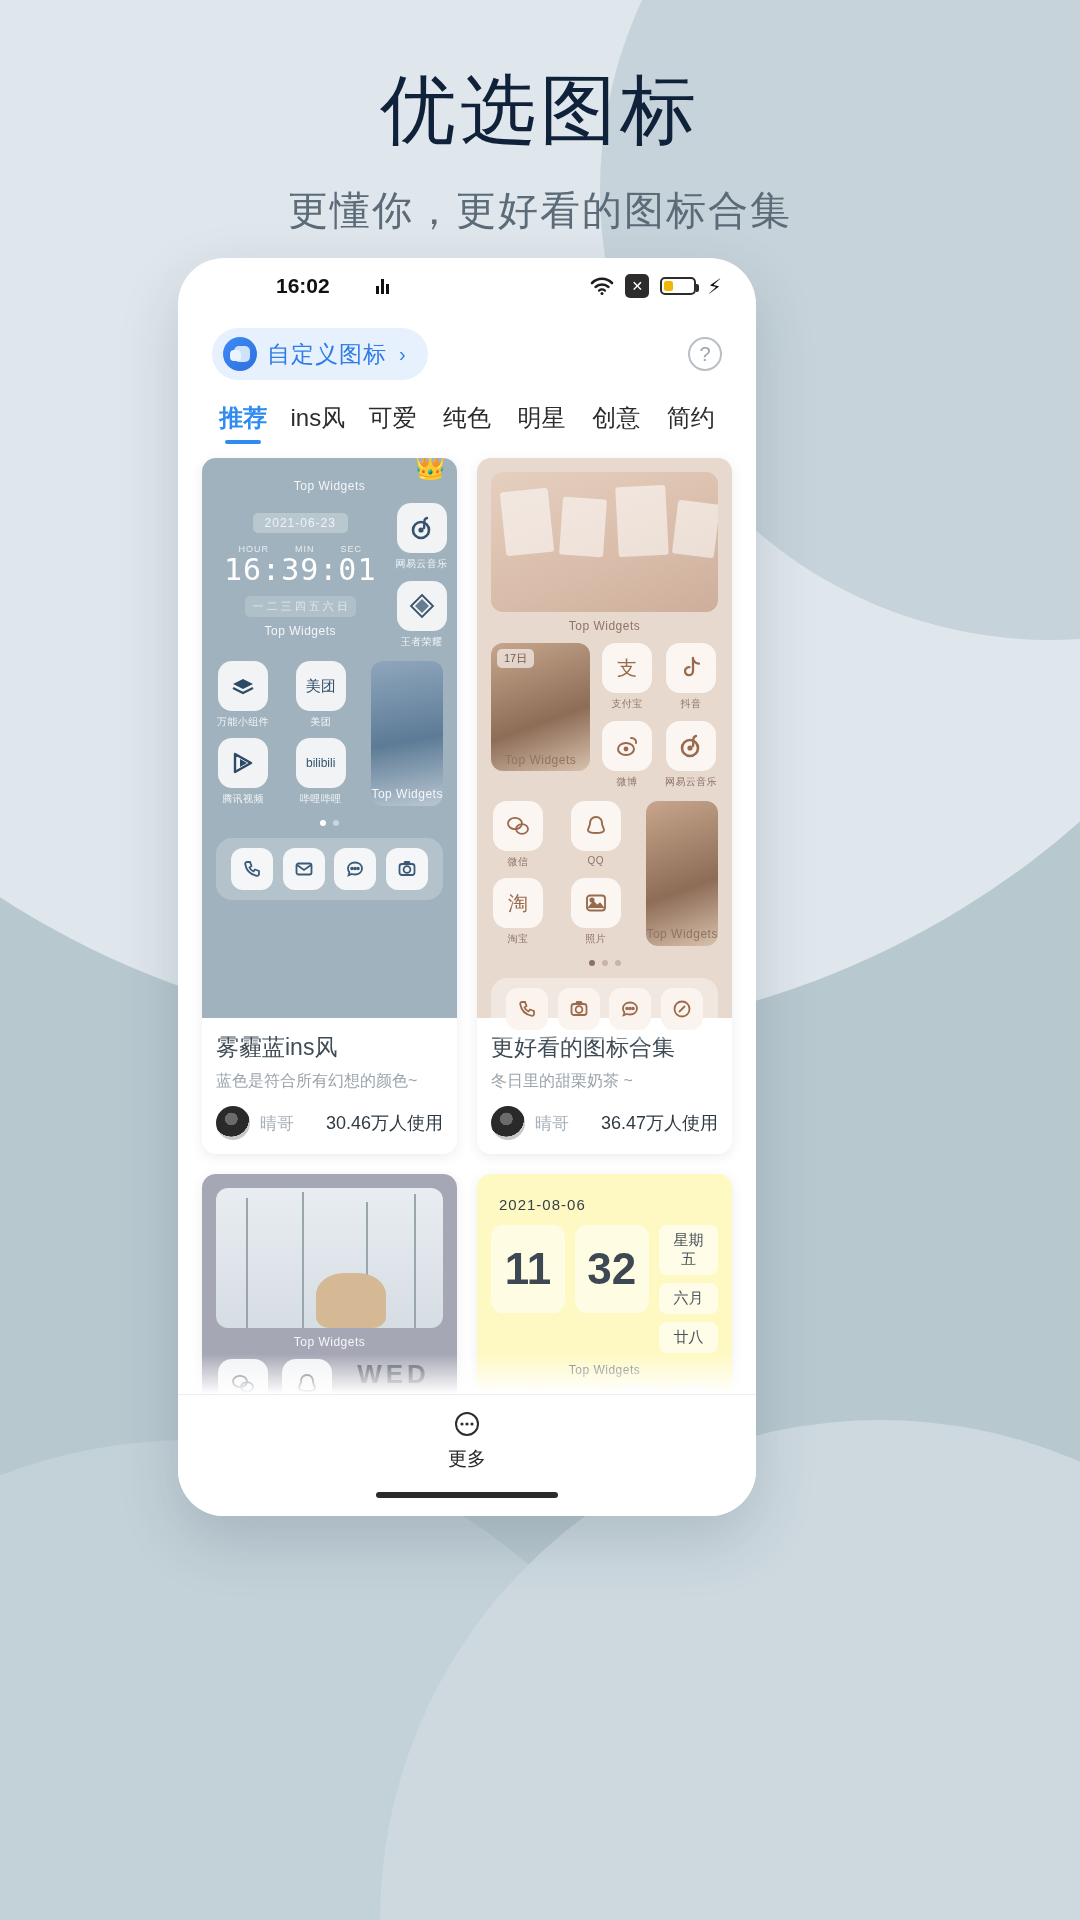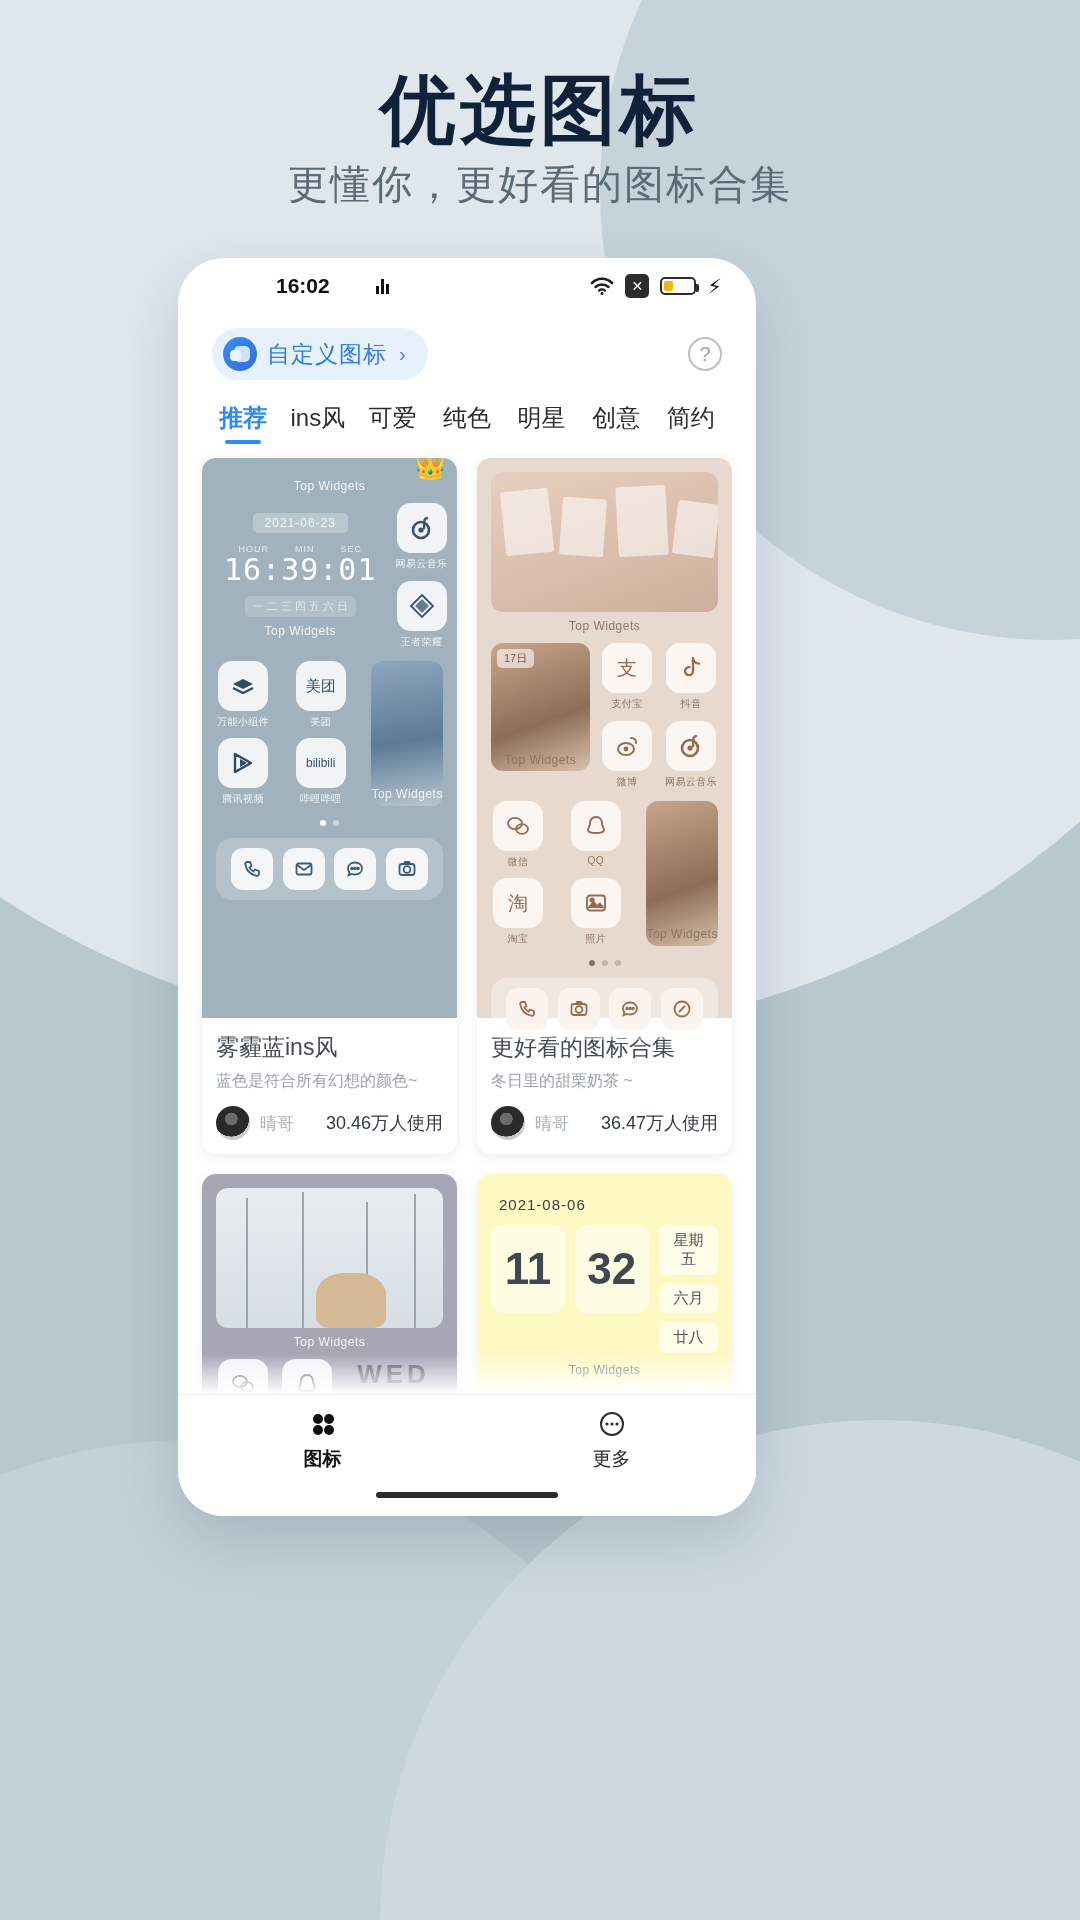--- a/index.html
+++ b/index.html
@@ -27,25 +27,25 @@
     background:#c3d1d8;
   }
   .bg-blob-d {
     position:absolute; right:-300px; bottom:-500px;
     width:1000px; height:1000px; border-radius:50%;
     background:#cdd9df;
   }
 
   .poster-head { position:absolute; top:62px; left:0; width:1080px; text-align:center; }
   .poster-title {
-    font-size:76px; font-weight:bold; color:#10223a; letter-spacing:4px;
+    font-size:76px; font-weight:normal; color:#10223a; letter-spacing:4px;
     line-height:1.25;
   }
   .poster-sub {
-    font-size:40px; color:#5c6b78; letter-spacing:2px;
+    margin-top:26px; font-size:40px; color:#5c6b78; letter-spacing:2px;
   }
 
   
   .phone {
     position:absolute; left:178px; top:258px;
     width:578px; height:1258px;
     background:#ffffff;
     border-radius:46px;
     box-shadow:0 24px 60px rgba(40,60,80,.18);
     overflow:hidden;
@@ -652,31 +652,20 @@
 
       </div>
     </div>
 
   </div>
   </div>
 
   <div class="fade"></div>
 
   <div class="navbar">
-    <div class="nav active">
-      <div class="nav-ic">
-        <svg width="28" height="28" viewBox="0 0 28 28" fill="#111">
-            <circle cx="9" cy="9" r="5"></circle>
-            <circle cx="20" cy="9" r="5"></circle>
-            <circle cx="9" cy="20" r="5"></circle>
-            <circle cx="20" cy="20" r="5"></circle>
-          </svg>
-      </div>
-      <div class="nav-lbl">图标</div>
-    </div>
     <div class="nav">
       <div class="nav-ic">
         <svg width="28" height="28" viewBox="0 0 28 28" fill="none" stroke="#2c2c2c" stroke-width="2">
             <circle cx="14" cy="14" r="11"></circle>
             <circle cx="9" cy="14" r="1.6" fill="#2c2c2c" stroke="none"></circle>
             <circle cx="14" cy="14" r="1.6" fill="#2c2c2c" stroke="none"></circle>
             <circle cx="19" cy="14" r="1.6" fill="#2c2c2c" stroke="none"></circle>
           </svg>
       </div>
       <div class="nav-lbl">更多</div>

